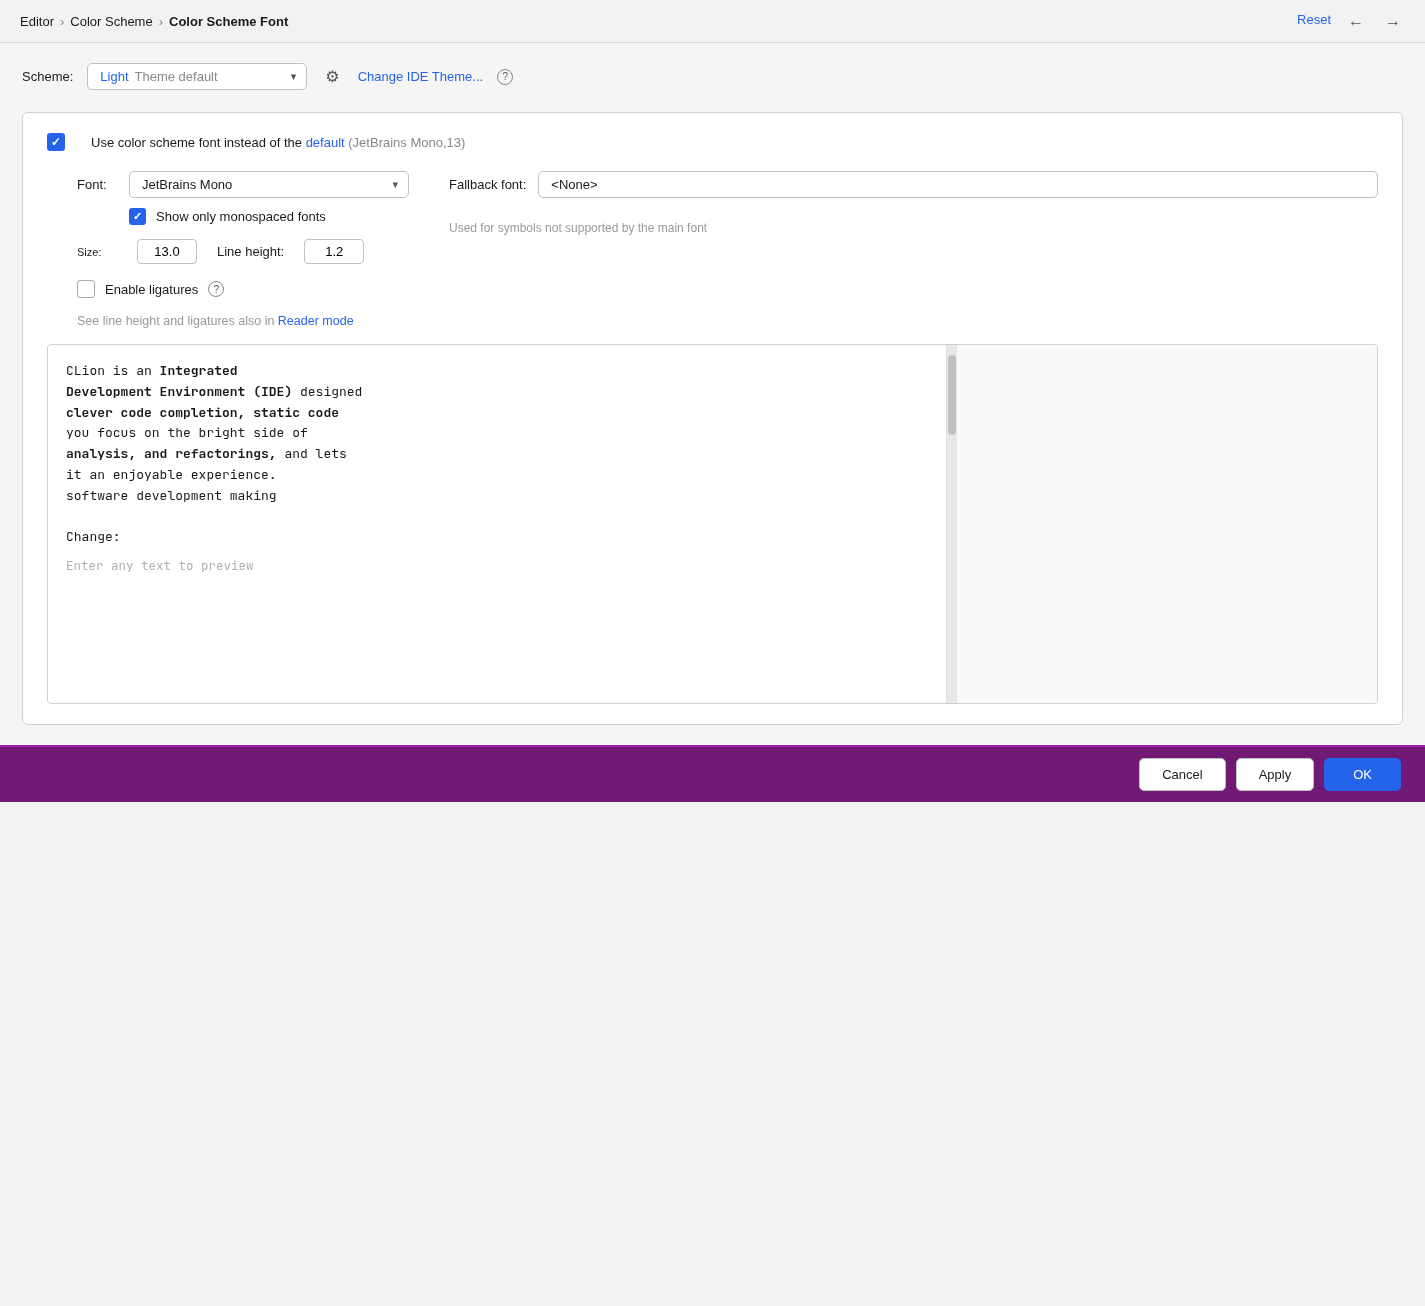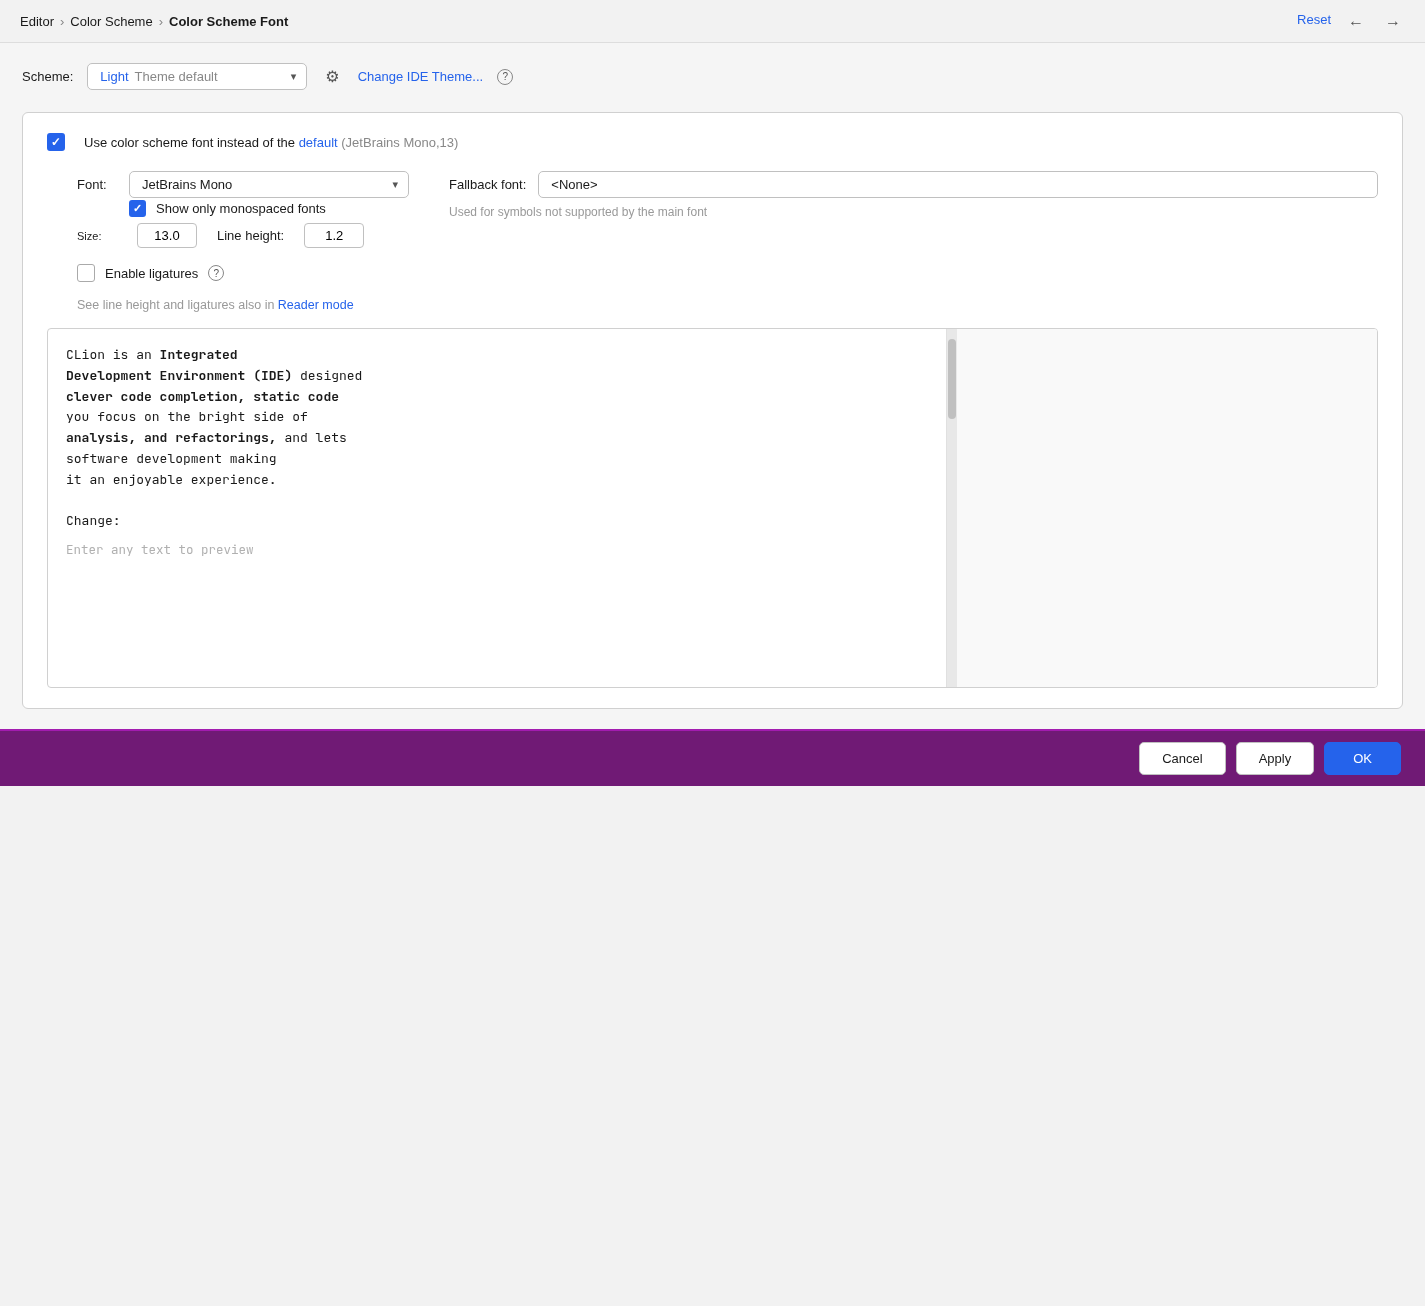--- a/index.html
+++ b/index.html
@@ -139,21 +139,21 @@
       display: flex;
       flex-direction: column;
       gap: 16px;
       flex: 1;
     }
 
     
     .use-scheme-row {
       display: flex;
       align-items: center;
-      gap: 19px;
+      gap: 26px;
       margin-bottom: 4px;
     }
     .checkbox-blue {
       width: 18px;
       height: 18px;
       border: 2px solid #2563eb;
       border-radius: 3px;
       background: #2563eb;
       display: flex;
       align-items: center;
@@ -191,21 +191,21 @@
     
     .font-fallback-row {
       display: flex;
       align-items: flex-start;
       gap: 0;
       margin-left: 30px;
     }
     .font-section {
       display: flex;
       flex-direction: column;
-      gap: 2px;
+      gap: 10px;
     }
     .font-row {
       display: flex;
       align-items: center;
       gap: 12px;
     }
     .font-label {
       font-size: 13px;
       color: #1a1a1a;
       min-width: 40px;
@@ -267,21 +267,21 @@
     }
     .lineheight-label {
       font-size: 13px;
       color: #1a1a1a;
     }
 
     
     .fallback-section {
       display: flex;
       flex-direction: column;
-      gap: 6px;
+      gap: 22px;
       margin-left: 40px;
       flex: 1;
     }
     .fallback-row {
       display: flex;
       align-items: center;
       gap: 12px;
     }
     .fallback-label {
       font-size: 13px;
@@ -515,24 +515,24 @@
           <div>
             <span class="preview-text-bold">clever code completion, static code</span>
           </div>
           <div>
             <span class="preview-text-normal">you focus on the bright side of</span>
           </div>
           <div>
             <span class="preview-text-bold">analysis, and refactorings,</span><span class="preview-text-normal"> and lets</span>
           </div>
           <div>
+            <span class="preview-text-normal">it an enjoyable experience.</span>
+          </div>
+          <div>
             <span class="preview-text-normal">software development making</span>
-          </div>
-          <div>
-            <span class="preview-text-normal">it an enjoyable experience.</span>
           </div>
           <div>&nbsp;</div>
           <div>
             <span class="preview-text-normal">Change:</span>
           </div>
           <div class="preview-enter-text">Enter any text to preview</div>
         </div>
         <div class="preview-scrollbar">
           <div class="preview-scrollbar-thumb"></div>
         </div>

